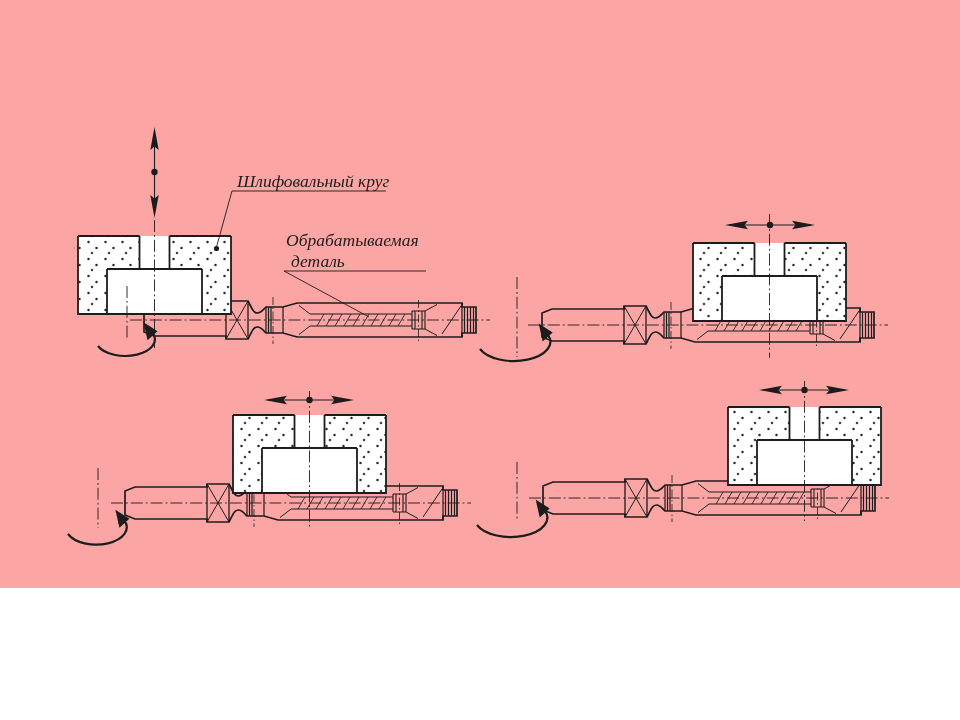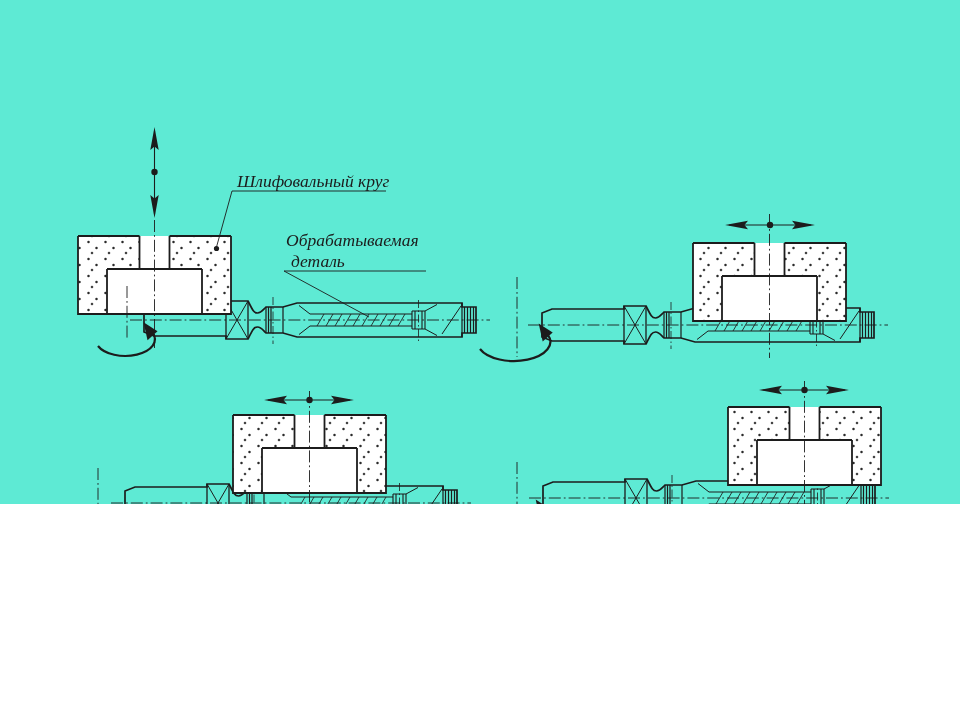--- a/index.html
+++ b/index.html
@@ -1,16 +1,16 @@
 <!DOCTYPE html>
 <html><head>
 <meta charset="utf-8">
 <style>
   html,body{margin:0;padding:0;background:#ffffff;}
-  #slide{position:relative;width:960px;height:504px;background:#5eead4;overflow:hidden;}
+  #slide{position:relative;width:960px;height:588px;background:#fca5a5;overflow:hidden;}
   svg{display:block;}
   text.caption{font-family:"Liberation Serif","DejaVu Serif",serif;font-style:italic;font-size:17.5px;fill:#1c1c1c;}
 </style>
 </head>
 <body>
 
 <div id="slide">
 <svg id="drawing" width="960" height="720" viewBox="0 0 960 720">
   <defs>
     <pattern id="grit" width="17" height="17" patternUnits="userSpaceOnUse">

